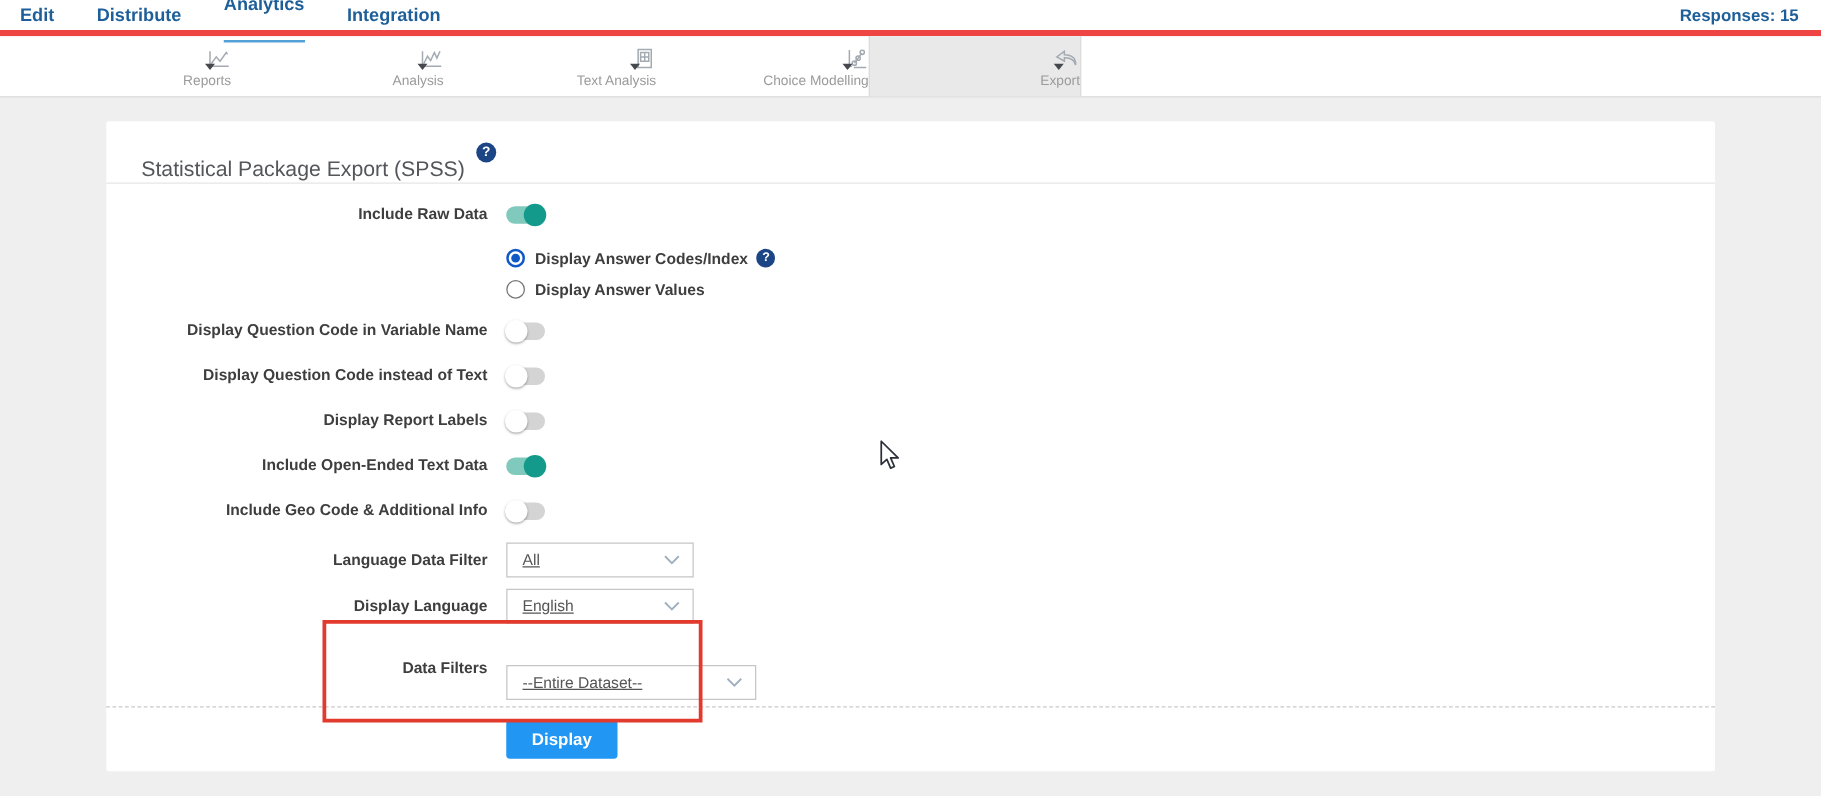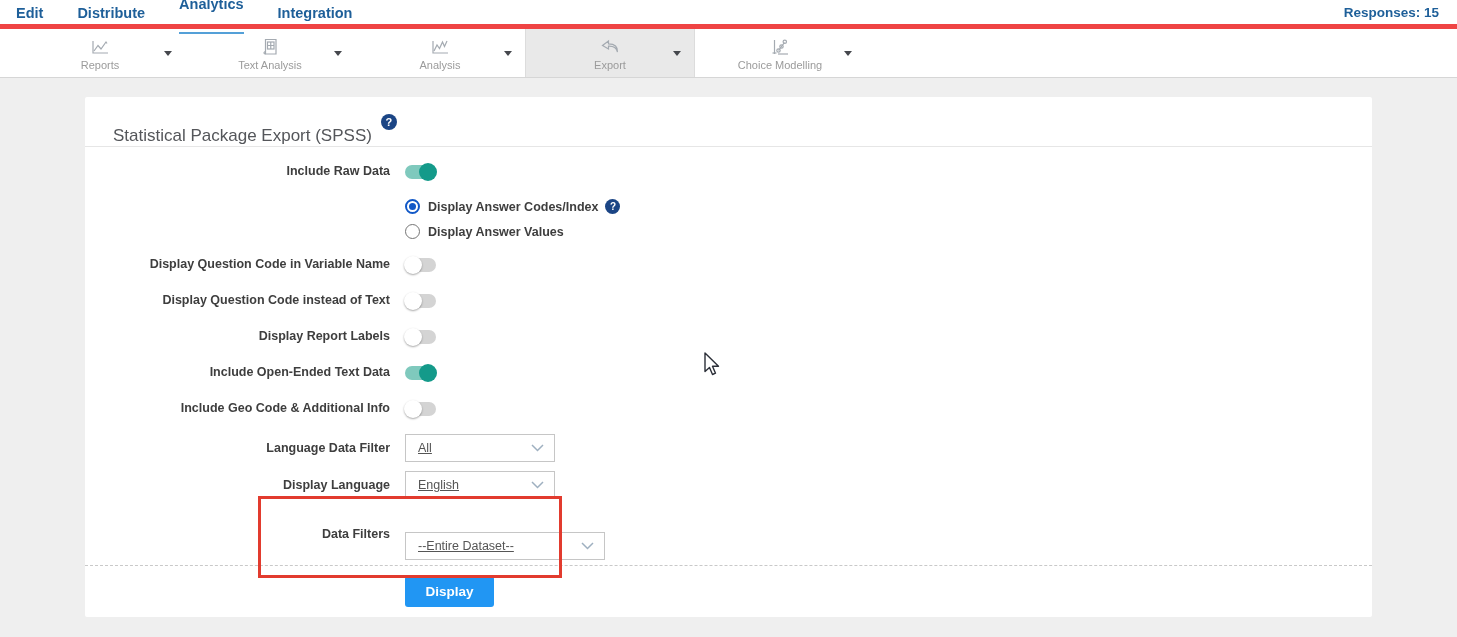--- a/index.html
+++ b/index.html
@@ -21,21 +21,21 @@
   .topnav-item.active { border-bottom:2px solid #54a0d8; padding-bottom:20px; margin-bottom:-5px; }
   .responses { margin-left:auto; color:#1e5f99; font-size:13.5px; font-weight:600; margin-right:2px; }
 
   
   .toolbar {
     height:49px; background:#fff; border-bottom:1px solid #d6d6d6;
     display:flex; padding-left:15px;
   }
   .tool-tab {
     width:170px; position:relative; display:flex; flex-direction:column;
-    align-items:center; justify-content:center; cursor:pointer;
+    align-items:flex-end; justify-content:center; cursor:pointer;
   }
   .tool-tab.active { background:#e9e9e9; border-left:1px solid #dcdcdc; border-right:1px solid #dcdcdc; }
   .tool-icon { height:22px; display:flex; align-items:flex-end; justify-content:center; }
   .tool-icon svg { stroke:#a4aab1; fill:none; stroke-width:1.2; }
   .tool-label { font-size:11px; color:#9b9b9b; margin-top:3px; line-height:1; }
   .tool-caret {
     position:absolute; right:13px; top:50%; margin-top:-2px;
     width:0; height:0; border:4px solid transparent; border-top:5px solid #45484d;
   }
 
@@ -135,67 +135,67 @@
           <path d="M4 14 L8 8.5 L11 12 L16 5 L17 6.5"></path>
         </svg>
     </span>
     <span class="tool-label">Reports</span>
     <span class="tool-caret"></span>
   </div>
 
   <div class="tool-tab">
     <span class="tool-icon">
       <svg width="20" height="20" viewBox="0 0 20 20">
+          <path d="M3 4 V16 H18"></path>
+          <path d="M4 14 L7 8 L9.5 11.5 L12.5 5 L14.5 9.5 L17 4"></path>
+        </svg>
+    </span>
+    <span class="tool-label">Analysis</span>
+    <span class="tool-caret"></span>
+  </div>
+
+  <div class="tool-tab">
+    <span class="tool-icon">
+      <svg width="20" height="20" viewBox="0 0 20 20">
           <path d="M5.5 2.5 H16 V17 H5.5 Z"></path>
           <path d="M5.5 17 C4 17 3.5 15.8 4.5 15 L5.5 14.5"></path>
           <rect x="7.5" y="5" width="6.5" height="7"></rect>
           <path d="M10.75 5 V12 M7.5 8.5 H14"></path>
         </svg>
     </span>
     <span class="tool-label">Text Analysis</span>
-    <span class="tool-caret"></span>
-  </div>
-
-  <div class="tool-tab">
-    <span class="tool-icon">
-      <svg width="20" height="20" viewBox="0 0 20 20">
-          <path d="M3 4 V16 H18"></path>
-          <path d="M4 14 L7 8 L9.5 11.5 L12.5 5 L14.5 9.5 L17 4"></path>
-        </svg>
-    </span>
-    <span class="tool-label">Analysis</span>
-    <span class="tool-caret"></span>
-  </div>
-
-  <div class="tool-tab active">
-    <span class="tool-icon">
-      <svg width="22" height="20" viewBox="0 0 22 20">
-          <path d="M9.5 4 L3.5 8.5 L9.5 12 V9.2 C14.5 9 17.5 11 18.5 15 C18.8 10 16 6.8 9.5 6.8 Z"></path>
-        </svg>
-    </span>
-    <span class="tool-label">Export</span>
     <span class="tool-caret"></span>
   </div>
 
   <div class="tool-tab">
     <span class="tool-icon">
       <svg width="20" height="20" viewBox="0 0 20 20">
           <path d="M4.5 3 V17"></path>
           <path d="M2.5 16 H6.5"></path>
           <path d="M8.5 13.5 L11.5 9.5 L14.5 5.5"></path>
           <circle cx="8.5" cy="13.5" r="1.7"></circle>
           <circle cx="11.5" cy="9.5" r="1.7"></circle>
           <circle cx="14.8" cy="4.8" r="1.7"></circle>
           <path d="M8 17 H18"></path>
         </svg>
     </span>
     <span class="tool-label">Choice Modelling</span>
     <span class="tool-caret"></span>
   </div>
 
+  <div class="tool-tab active">
+    <span class="tool-icon">
+      <svg width="22" height="20" viewBox="0 0 22 20">
+          <path d="M9.5 4 L3.5 8.5 L9.5 12 V9.2 C14.5 9 17.5 11 18.5 15 C18.8 10 16 6.8 9.5 6.8 Z"></path>
+        </svg>
+    </span>
+    <span class="tool-label">Export</span>
+    <span class="tool-caret"></span>
+  </div>
+
 </div>
 
 <div class="card">
 
   <div class="card-header">
     <span class="card-title">Statistical Package Export (SPSS)</span>
     <span class="help-icon">?</span>
   </div>
 
   <div class="card-body">

